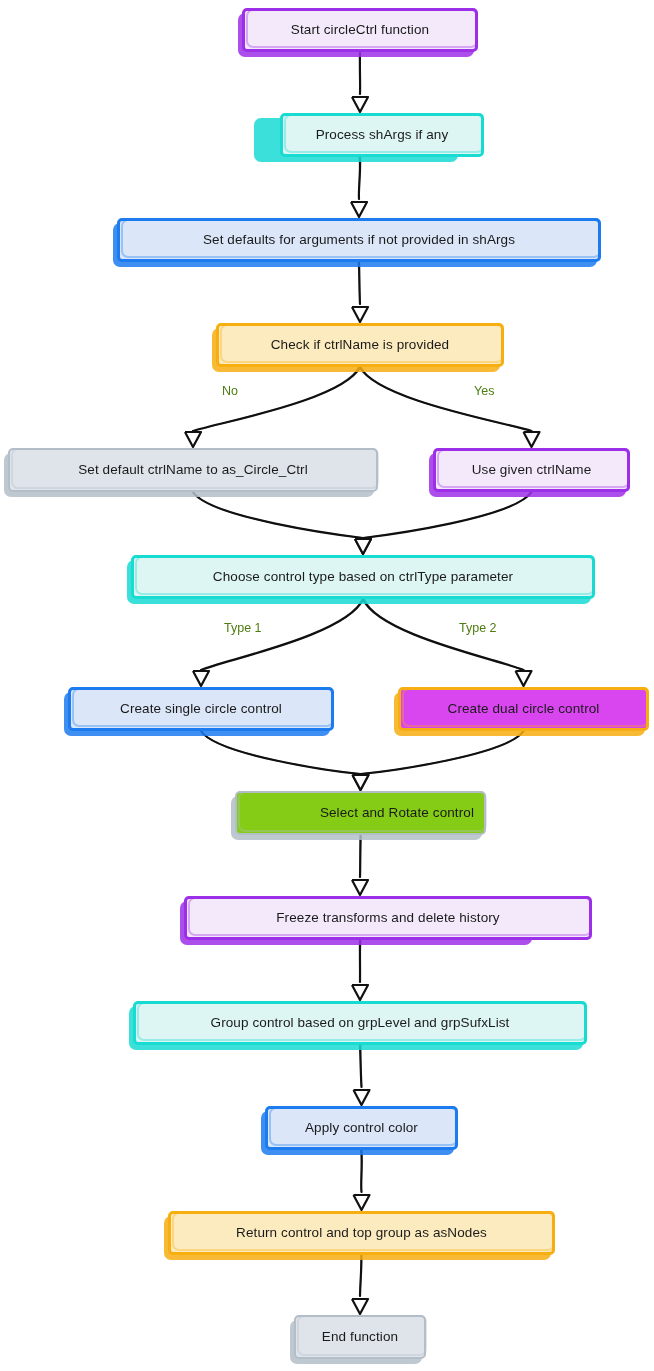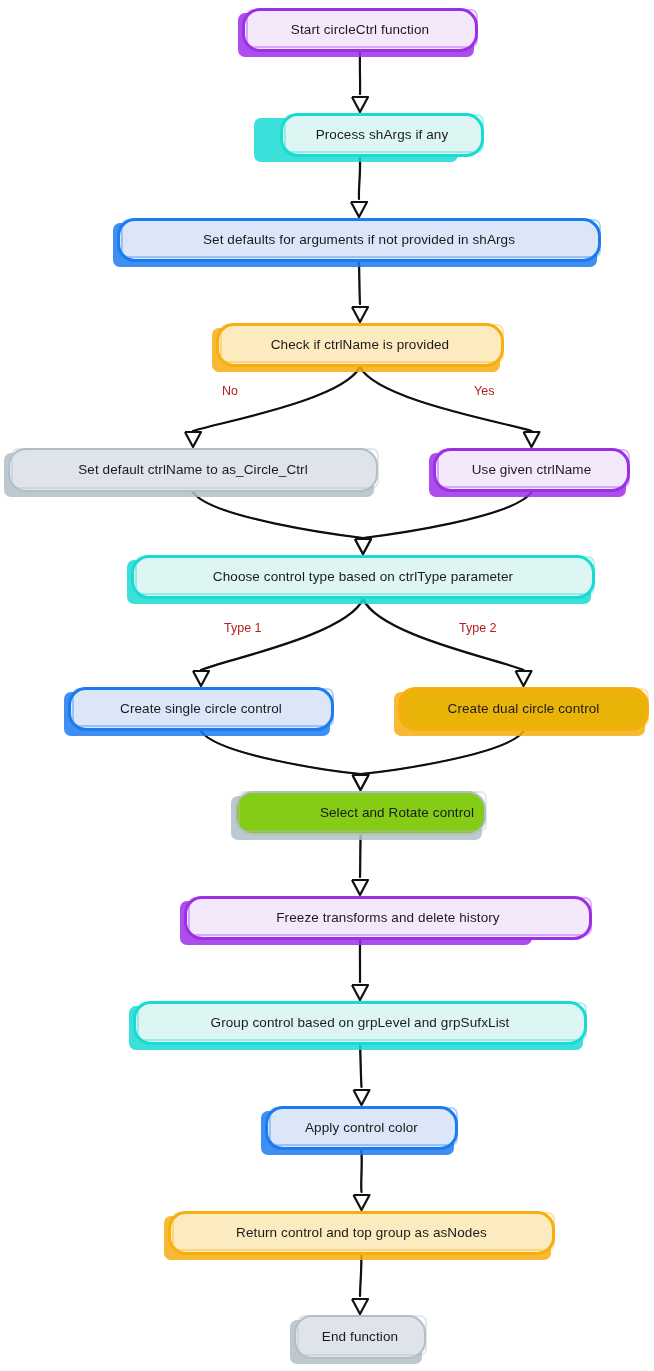--- a/index.html
+++ b/index.html
@@ -31,21 +31,21 @@
   .node {
     position: absolute;
     box-sizing: border-box;
     display: flex;
     align-items: center;
     justify-content: center;
     text-align: center;
     font-size: 13.5px;
     color: #1a1a1a;
     line-height: 1.15;
-    border-radius: 18px;
+    border-radius: 5px;
     border-style: solid;
     letter-spacing: 0.1px;
   }
   .node .node-label {
     display: block;
     padding: 0 10px;
     white-space: nowrap;
   }
   
   .node::before {
@@ -69,21 +69,21 @@
     border-radius: 7px;
     border-width: 2px;
     border-style: solid;
     border-color: inherit;
     opacity: 0.35;
     pointer-events: none;
   }
   .edge-label {
     position: absolute;
     font-size: 12.5px;
-    color: #b91c1c;
+    color: #4d7c0f;
     background: transparent;
     white-space: nowrap;
     font-family: "Liberation Sans", sans-serif;
   }
 </style>
 </head>
 <body>
 
 <div id="canvas">
 
@@ -165,21 +165,21 @@
       </div>
       <div style="position: absolute; left: 127px; top: 560px; width: 464px; height: 44px; border-radius: 7px; background: rgb(24, 219, 210); opacity: 0.85; z-index: 2;"></div>
       <div class="node" style="left: 131px; top: 555px; width: 464px; height: 44px; border-color: rgb(24, 219, 210); border-width: 3px; background: rgb(221, 246, 244); z-index: 3;">
         <span class="node-label">Choose control type based on ctrlType parameter</span>
       </div>
       <div style="position: absolute; left: 64px; top: 692px; width: 266px; height: 44px; border-radius: 7px; background: rgb(28, 123, 238); opacity: 0.85; z-index: 2;"></div>
       <div class="node" style="left: 68px; top: 687px; width: 266px; height: 44px; border-color: rgb(28, 123, 238); border-width: 3px; background: rgb(219, 230, 248); z-index: 3;">
         <span class="node-label">Create single circle control</span>
       </div>
       <div style="position: absolute; left: 394px; top: 692px; width: 251px; height: 44px; border-radius: 7px; background: rgb(247, 174, 16); opacity: 0.85; z-index: 2;"></div>
-      <div class="node" style="left: 398px; top: 687px; width: 251px; height: 44px; border-color: rgb(247, 174, 16); border-width: 3px; background: #eab308; z-index: 3;">
+      <div class="node" style="left: 398px; top: 687px; width: 251px; height: 44px; border-color: rgb(247, 174, 16); border-width: 3px; background: #d946ef; z-index: 3;">
         <span class="node-label">Create dual circle control</span>
       </div>
       <div style="position: absolute; left: 231px; top: 796px; width: 251px; height: 44px; border-radius: 7px; background: rgb(179, 190, 200); opacity: 0.85; z-index: 2;"></div>
       <div class="node" style="left: 235px; top: 791px; width: 251px; height: 44px; border-color: rgb(179, 190, 200); border-width: 2px; background: #84cc16; z-index: 3; justify-content: flex-end;">
         <span class="node-label">Select and Rotate control</span>
       </div>
       <div style="position: absolute; left: 180px; top: 901px; width: 352px; height: 44px; border-radius: 7px; background: rgb(157, 47, 232); opacity: 0.85; z-index: 2;"></div>
       <div class="node" style="left: 184px; top: 896px; width: 408px; height: 44px; border-color: rgb(157, 47, 232); border-width: 3px; background: rgb(243, 233, 251); z-index: 3;">
         <span class="node-label">Freeze transforms and delete history</span>
       </div>

